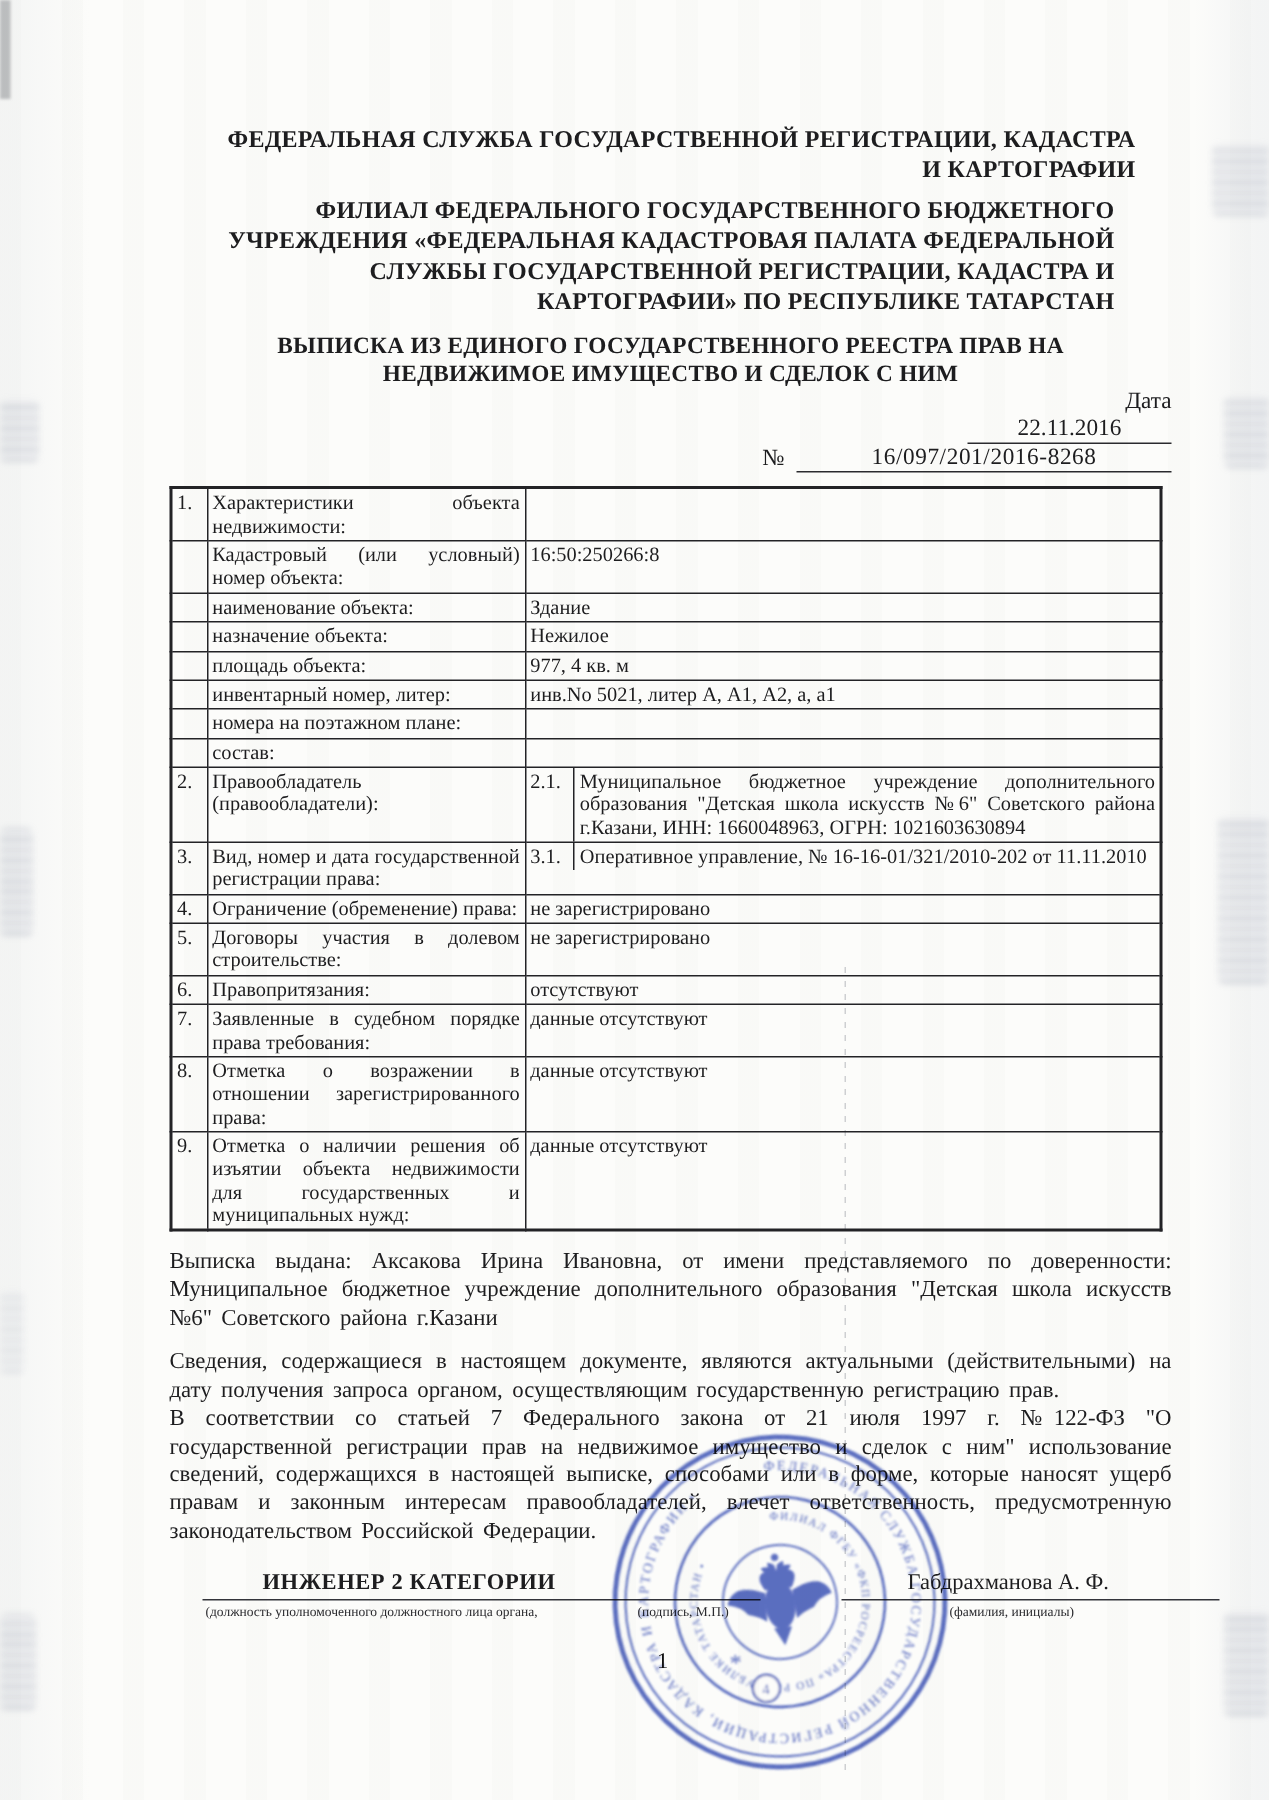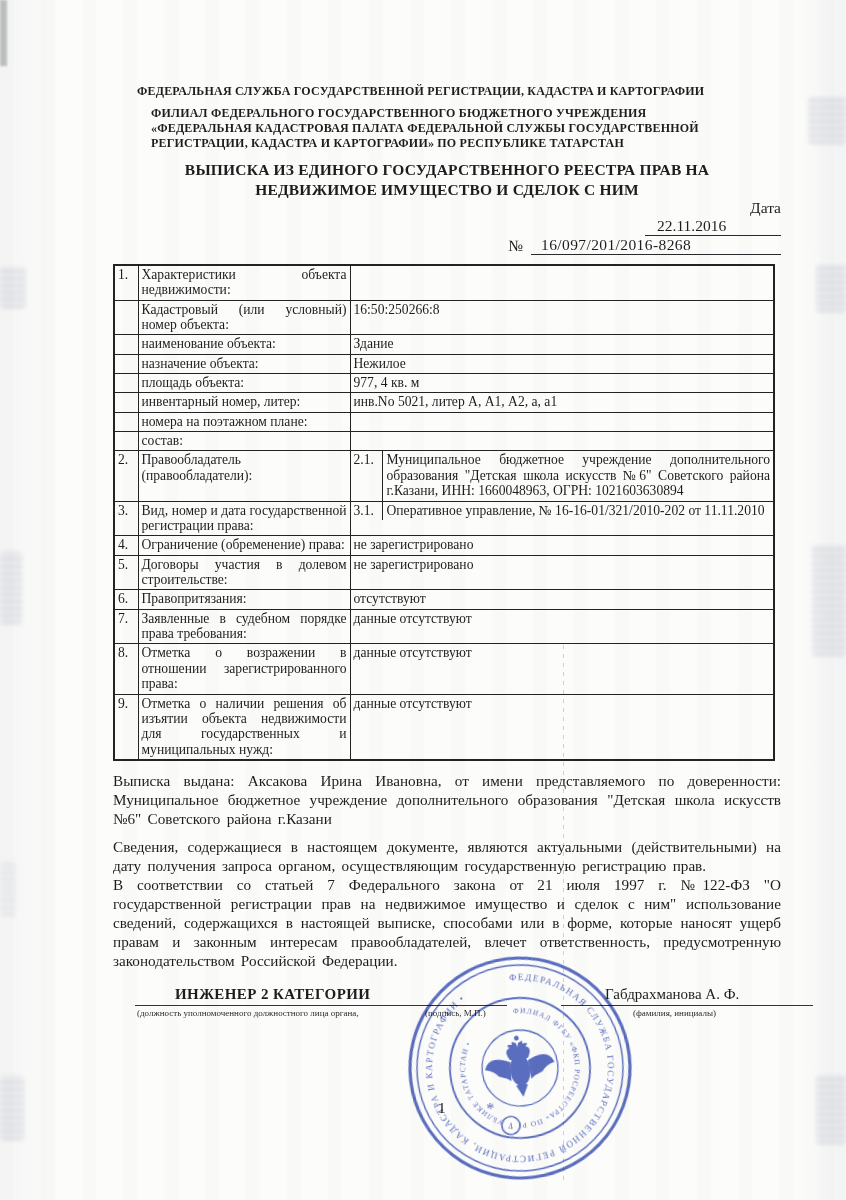--- a/index.html
+++ b/index.html
@@ -8,26 +8,26 @@
     position:relative;width:846px;height:1200px;overflow:hidden;
     background:
       linear-gradient(90deg, rgba(225,228,232,.25) 0 10px, rgba(255,255,255,0) 60px),
       linear-gradient(270deg, rgba(220,224,230,.28) 0 8px, rgba(255,255,255,0) 50px),
       repeating-linear-gradient(90deg, rgba(210,214,206,.07) 0 14px, rgba(255,255,255,0) 14px 41px),
       #fcfcfa;
     font-family:"Liberation Serif","DejaVu Serif",serif;
     color:#1d1d1f;
   }
   .content{position:absolute;left:113px;top:84px;width:668px;}
-  .hdr{font-weight:bold;text-align:left;font-size:12px;line-height:1.26;letter-spacing:.2px;}
+  .hdr{font-weight:bold;text-align:right;font-size:16px;line-height:1.26;letter-spacing:.2px;}
   .hdr1{max-width:620px;margin:0 auto;}
   .hdr2{max-width:592px;margin:7px auto 0;}
   .doc-title{max-width:600px;margin:9px auto 0;font-weight:bold;text-align:center;font-size:15.5px;line-height:1.24;letter-spacing:.2px;}
   .date-row{display:flex;align-items:flex-end;font-size:15.5px;flex-direction:column;}
-  .ul{border-bottom:1.6px solid #2a2a2e;text-align:left;}
+  .ul{border-bottom:1.6px solid #2a2a2e;text-align:center;}
   .date-val{min-width:112px;padding:0 12px;margin-left:12px;}
   .numgrp{margin-left:auto;display:flex;align-items:flex-end;}
   .num-val{min-width:230px;padding:0 10px;margin-left:8px;letter-spacing:.4px;}
   .para{margin-top:9px;font-size:15.2px;line-height:1.24;text-align:justify;word-spacing:2.5px;}
   
   table.reg{border-collapse:collapse;margin-top:9px;width:662px;border:2.2px solid #232326;table-layout:fixed;}
   table.reg td{border:1.6px solid #232326;vertical-align:top;font-size:13.6px;line-height:1.13;padding:1px 3px 2px 3px;}
   td.cnum{text-align:left;padding-left:4px;}
   td.clbl{text-align:justify;}
   td.cval{text-align:justify;}

